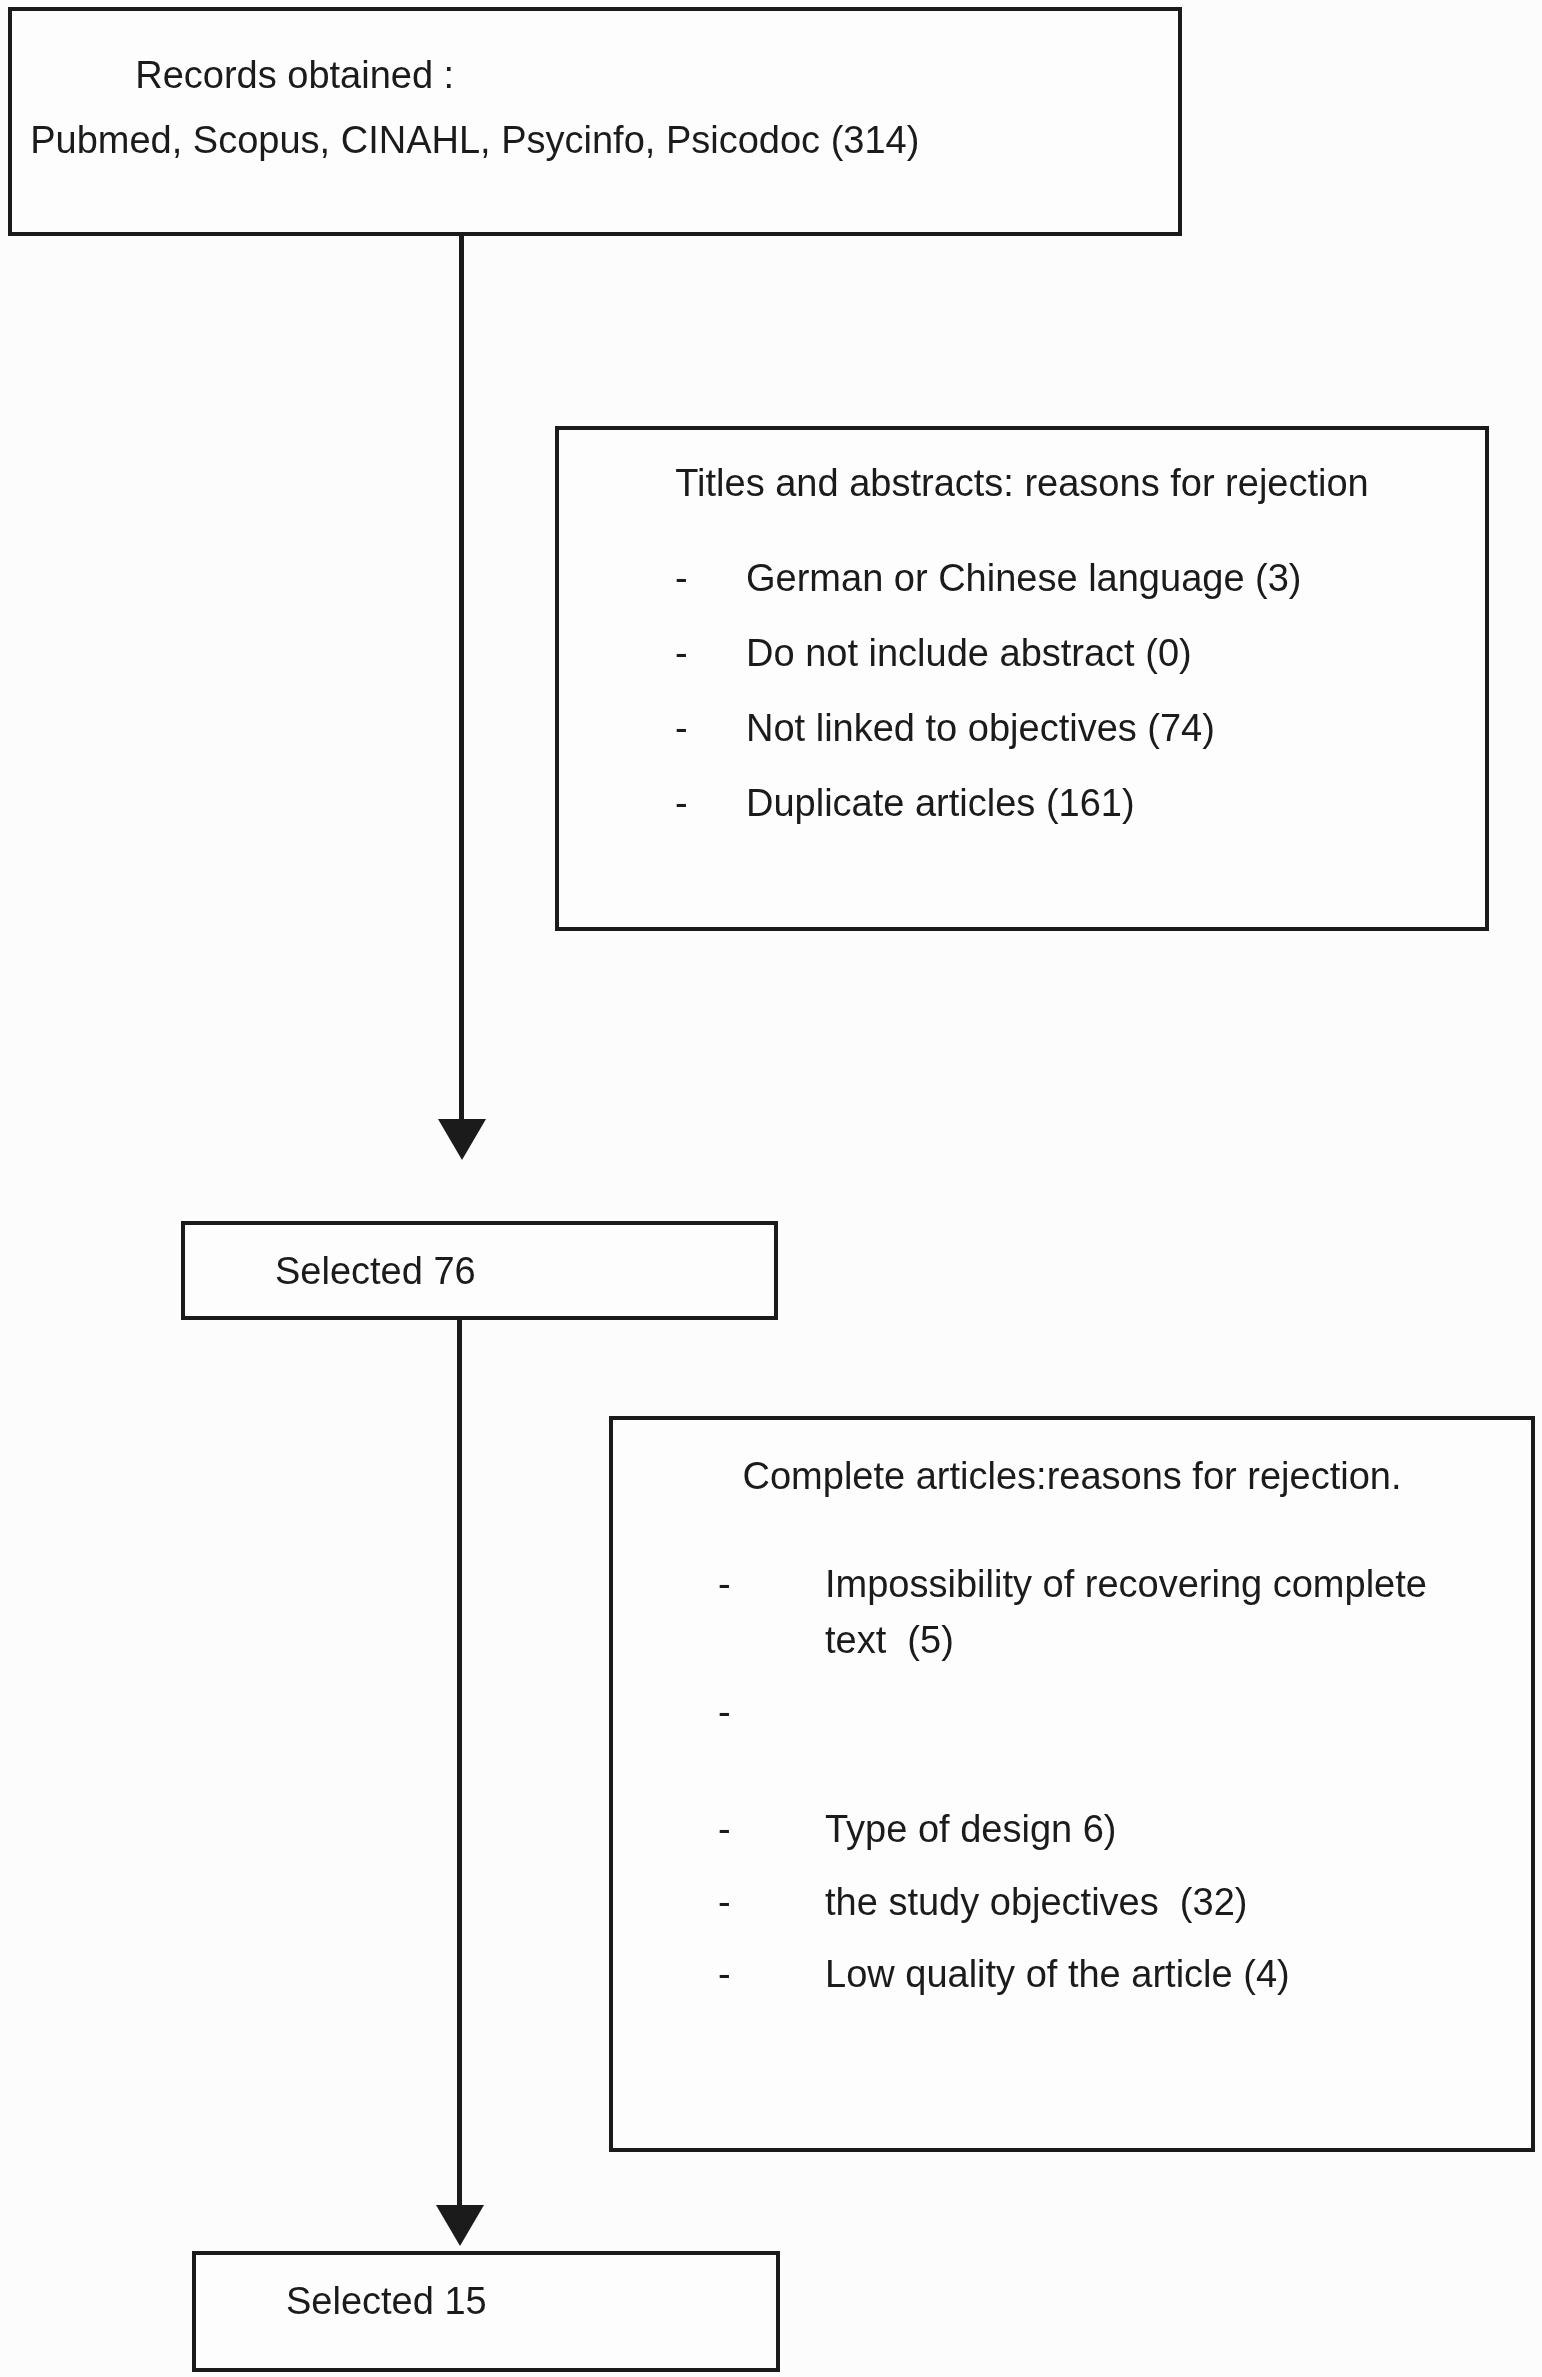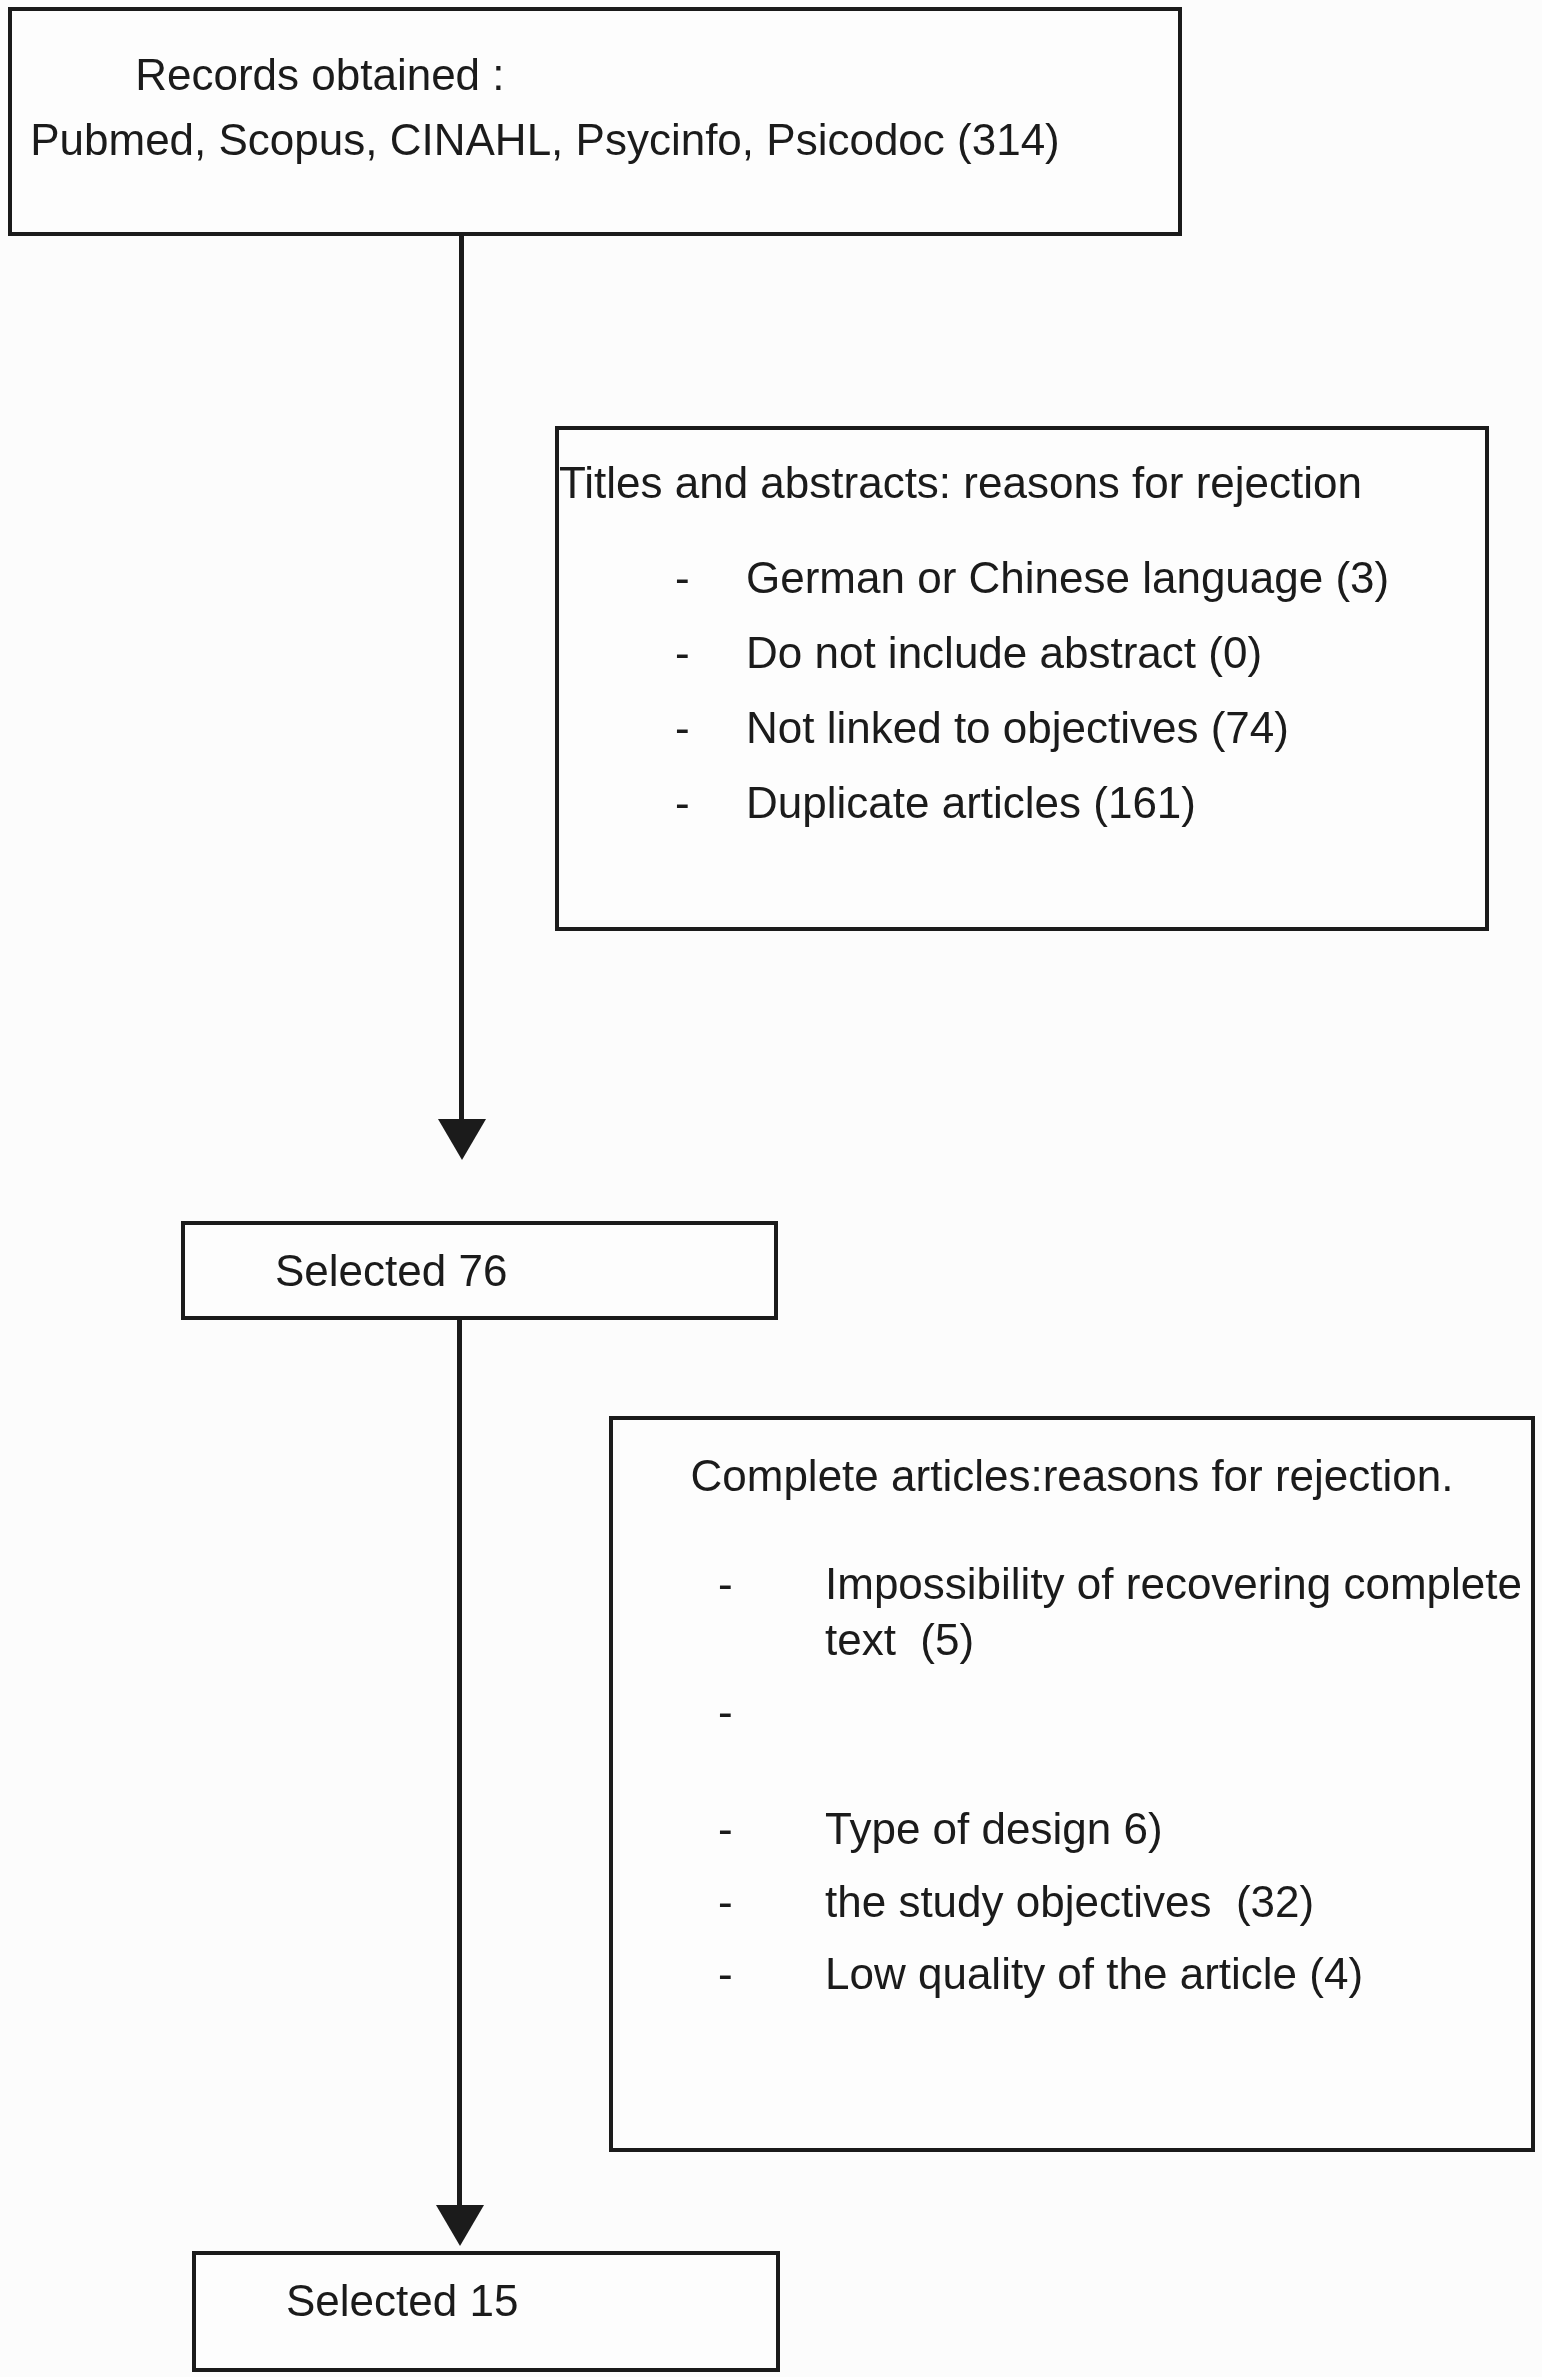--- a/index.html
+++ b/index.html
@@ -7,21 +7,21 @@
     padding: 0;
     background: #fcfcfc;
   }
   #figure-canvas {
     position: relative;
     width: 1543px;
     height: 2377px;
     background: #fcfcfc;
     font-family: "Liberation Sans", sans-serif;
     color: #1b1b1b;
-    font-size: 44px;
+    font-size: 38px;
     line-height: 56px;
     overflow: hidden;
   }
   .flow-box {
     position: absolute;
     border: 4.9px solid #1b1b1b;
     background: #fdfdfd;
     box-sizing: border-box;
   }
   .pre {
@@ -45,21 +45,21 @@
     border-right: 24px solid transparent;
     border-top: 41px solid #1b1b1b;
   }
   #arrow1-line { left: 459px; top: 235px;  height: 887px; }
   #arrow1-head { left: 438px; top: 1119px; }
   #arrow2-line { left: 457px; top: 1317px; height: 892px; }
   #arrow2-head { left: 436px; top: 2205px; }
 
   
   #titles-box { left: 555px; top: 426px; width: 934px; height: 505px; }
-  #titles-box .box-title { text-align: left; margin-top: 24.5px; }
+  #titles-box .box-title { text-align: center; margin-top: 24.5px; }
   #titles-box .bullet-list { margin-top: 39px; }
   #titles-box .bullet-row { padding-left: 116px; margin-bottom: 19px; }
   #titles-box .bullet-dash { width: 29px; }
   #titles-box .bullet-text { margin-left: 42px; }
 
   .bullet-row { display: flex; align-items: flex-start; }
   .bullet-dash { flex: 0 0 auto; }
 
   
   #selected76-box { left: 181px; top: 1192px; width: 597px; height: 99px; margin-top: 29px; }

